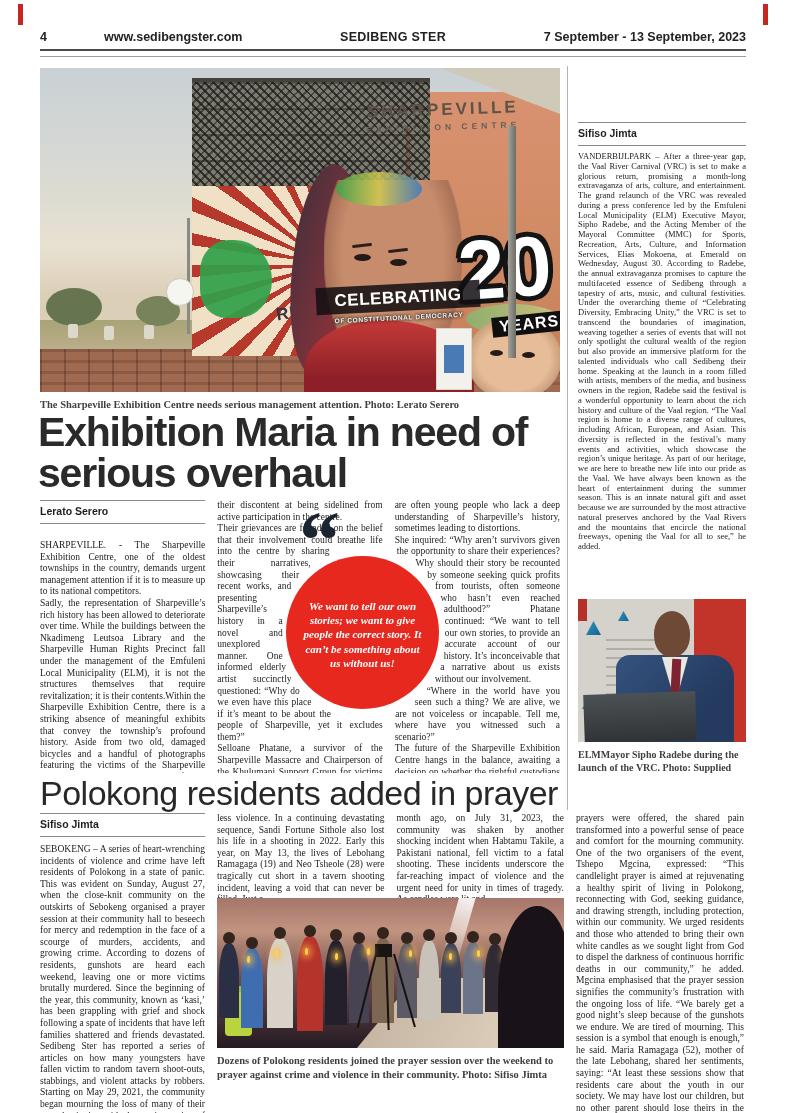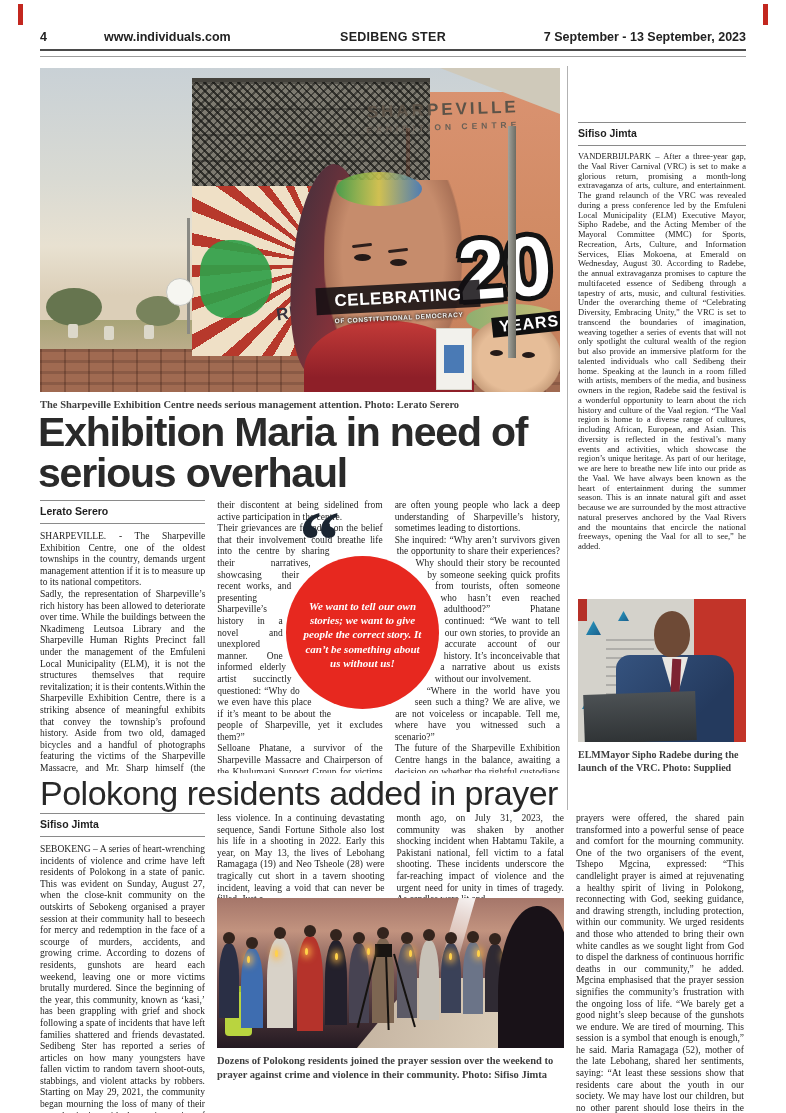--- a/index.html
+++ b/index.html
@@ -99,21 +99,21 @@
   .headline-main{position:absolute;left:38px;top:412px;width:534px;
                  font-family:"Liberation Sans",sans-serif;font-weight:bold;font-size:41px;
                  letter-spacing:-1.2px;line-height:1.0;color:#2a2a2a;}
   .byline-block{font-family:"Liberation Sans",sans-serif;font-weight:bold;font-size:10.5px;color:#1f1f1f;
                 border-top:1px solid #8a8a8a;border-bottom:1px solid #8a8a8a;padding:4px 0 6px;}
 
   
   .main-cols{position:absolute;left:40px;top:500px;width:520px;height:273px;display:flex;gap:12px;overflow:hidden;}
   .col{flex:1;font-size:9.5px;line-height:11.6px;text-align:justify;white-space:pre-line;color:#1c1c1c;}
   .colwrap{flex:1;}
-  .colwrap .byline-block{margin-bottom:7px;}
+  .colwrap .byline-block{margin-bottom:16px;}
   .colwrap .col{white-space:pre-line;font-size:9.5px;line-height:11.6px;text-align:justify;}
   .wrap-col2{float:right;width:100px;height:213px;shape-outside:circle(82px at 80px 133px);}
   .wrap-col3{float:left;width:50px;height:215px;shape-outside:circle(82px at -31px 133px);}
 
   .quote-circle{position:absolute;left:286px;top:556px;width:153px;height:153px;border-radius:50%;
                 background:#e7281f;z-index:2;display:flex;align-items:center;justify-content:center;}
   .quote-text{padding:14px 13px 10px;text-align:center;color:#fff;font-style:italic;font-weight:bold;
               font-size:11px;line-height:1.3;font-family:"Liberation Serif",serif;}
   .quote-glyph{position:absolute;left:299px;top:500px;z-index:3;font-family:"Liberation Serif",serif;
                font-weight:bold;font-size:82px;line-height:1;color:#1b2531;}
@@ -180,21 +180,21 @@
 </head>
 <body>
 
 <div class="page">
 
   <div class="regmark left"></div>
   <div class="regmark right"></div>
 
   <div class="page-header">
     <span class="hdr-num">4</span>
-    <span class="hdr-site">www.individuals.com</span>
+    <span class="hdr-site">www.sedibengster.com</span>
     <span class="hdr-mast">SEDIBENG STER</span>
     <span class="hdr-date">7 September - 13 September, 2023</span>
   </div>
   <div class="header-rule"></div>
 
   <div class="mural-photo">
     <div class="m-grass"></div>
     <div class="m-tree1"></div>
     <div class="m-tree2"></div>
     <div class="m-stone" style="left:28px;"></div>

